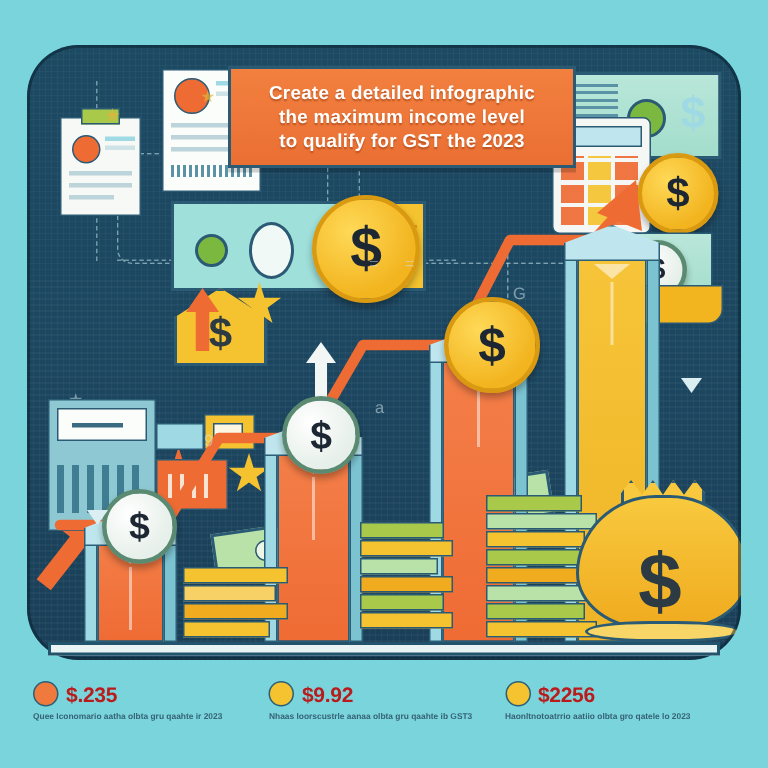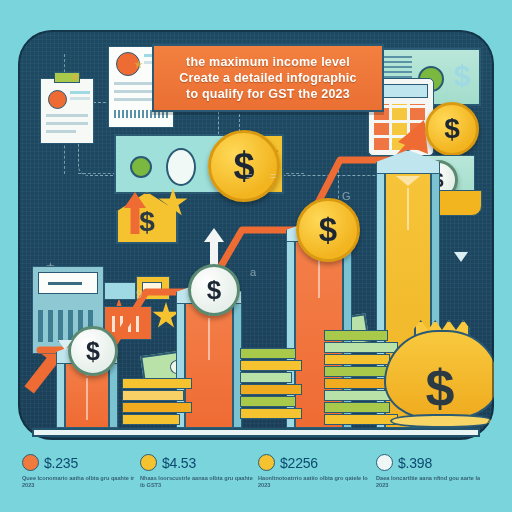--- a/index.html
+++ b/index.html
@@ -142,21 +142,21 @@
     position:absolute;left:0;top:448px;width:512px;height:64px;
     display:flex;padding:6px 22px 0 22px;box-sizing:border-box;gap:4px;
   }
   .leg{flex:1;min-width:0;}
   .leg .top{display:flex;align-items:center;gap:5px;}
   .leg .dot{
     width:17px;height:17px;border-radius:50%;flex:0 0 auto;
     border:1.5px solid #2b5f78;box-sizing:border-box;
   }
   .leg .val{
-    font-size:14px;font-weight:normal;color:#0c4a6e;white-space:nowrap;
+    font-size:14px;font-weight:bold;color:#b91c1c;white-space:nowrap;
     letter-spacing:-.2px;
   }
   .leg .desc{
     margin-top:4px;font-size:5.6px;line-height:7px;color:#2a4f63;
     font-weight:bold;opacity:.85;word-break:break-word;filter:blur(.3px);
   }
 </style>
 </head>
 <body>
 
@@ -356,56 +356,49 @@
     <div style="position:absolute;left:232px;top:236px;color:#cfe3e6;font-size:11px;opacity:.55;">a</div>
     <div style="position:absolute;left:324px;top:160px;color:#cfe3e6;font-size:11px;opacity:.55;">G</div>
     <div style="position:absolute;left:228px;top:140px;color:#cfe3e6;font-size:11px;opacity:.5;">=</div>
     <div style="position:absolute;left:252px;top:140px;color:#cfe3e6;font-size:11px;opacity:.5;">=</div>
 
   </div>
 
   <div class="baseline"></div>
 
   <div class="banner">
+    <span>Create a detailed infographic</span>
     <span>the maximum income level</span>
-    <span>Create a detailed infographic</span>
     <span>to qualify for GST the 2023</span>
   </div>
 
   <div class="legend">
 
     <div class="leg">
       <div class="top">
         <div class="dot" style="background:#f07a3e;"></div>
         <div class="val">$.235</div>
       </div>
       <div class="desc">Quee Iconomario aatha olbta gru qaahte ir 2023</div>
     </div>
 
     <div class="leg">
       <div class="top">
         <div class="dot" style="background:#f5c32f;"></div>
-        <div class="val">$4.53</div>
+        <div class="val">$9.92</div>
       </div>
       <div class="desc">Nhaas loorscustrle aanaa olbta gru qaahte ib GST3</div>
     </div>
 
 
     <div class="leg">
       <div class="top">
         <div class="dot" style="background:#f5c32f;"></div>
         <div class="val">$2256</div>
       </div>
       <div class="desc">Haonltnotoatrrio aatiio olbta gro qatele lo 2023</div>
     </div>
 
-    <div class="leg">
-      <div class="top">
-        <div class="dot" style="background:#eef7f5;"></div>
-        <div class="val">$.398</div>
-      </div>
-      <div class="desc">Daea loncartltie aana nfind gou aarte la 2023</div>
-    </div>
 
 
   </div>
 
 </div>
 
 </body></html>

